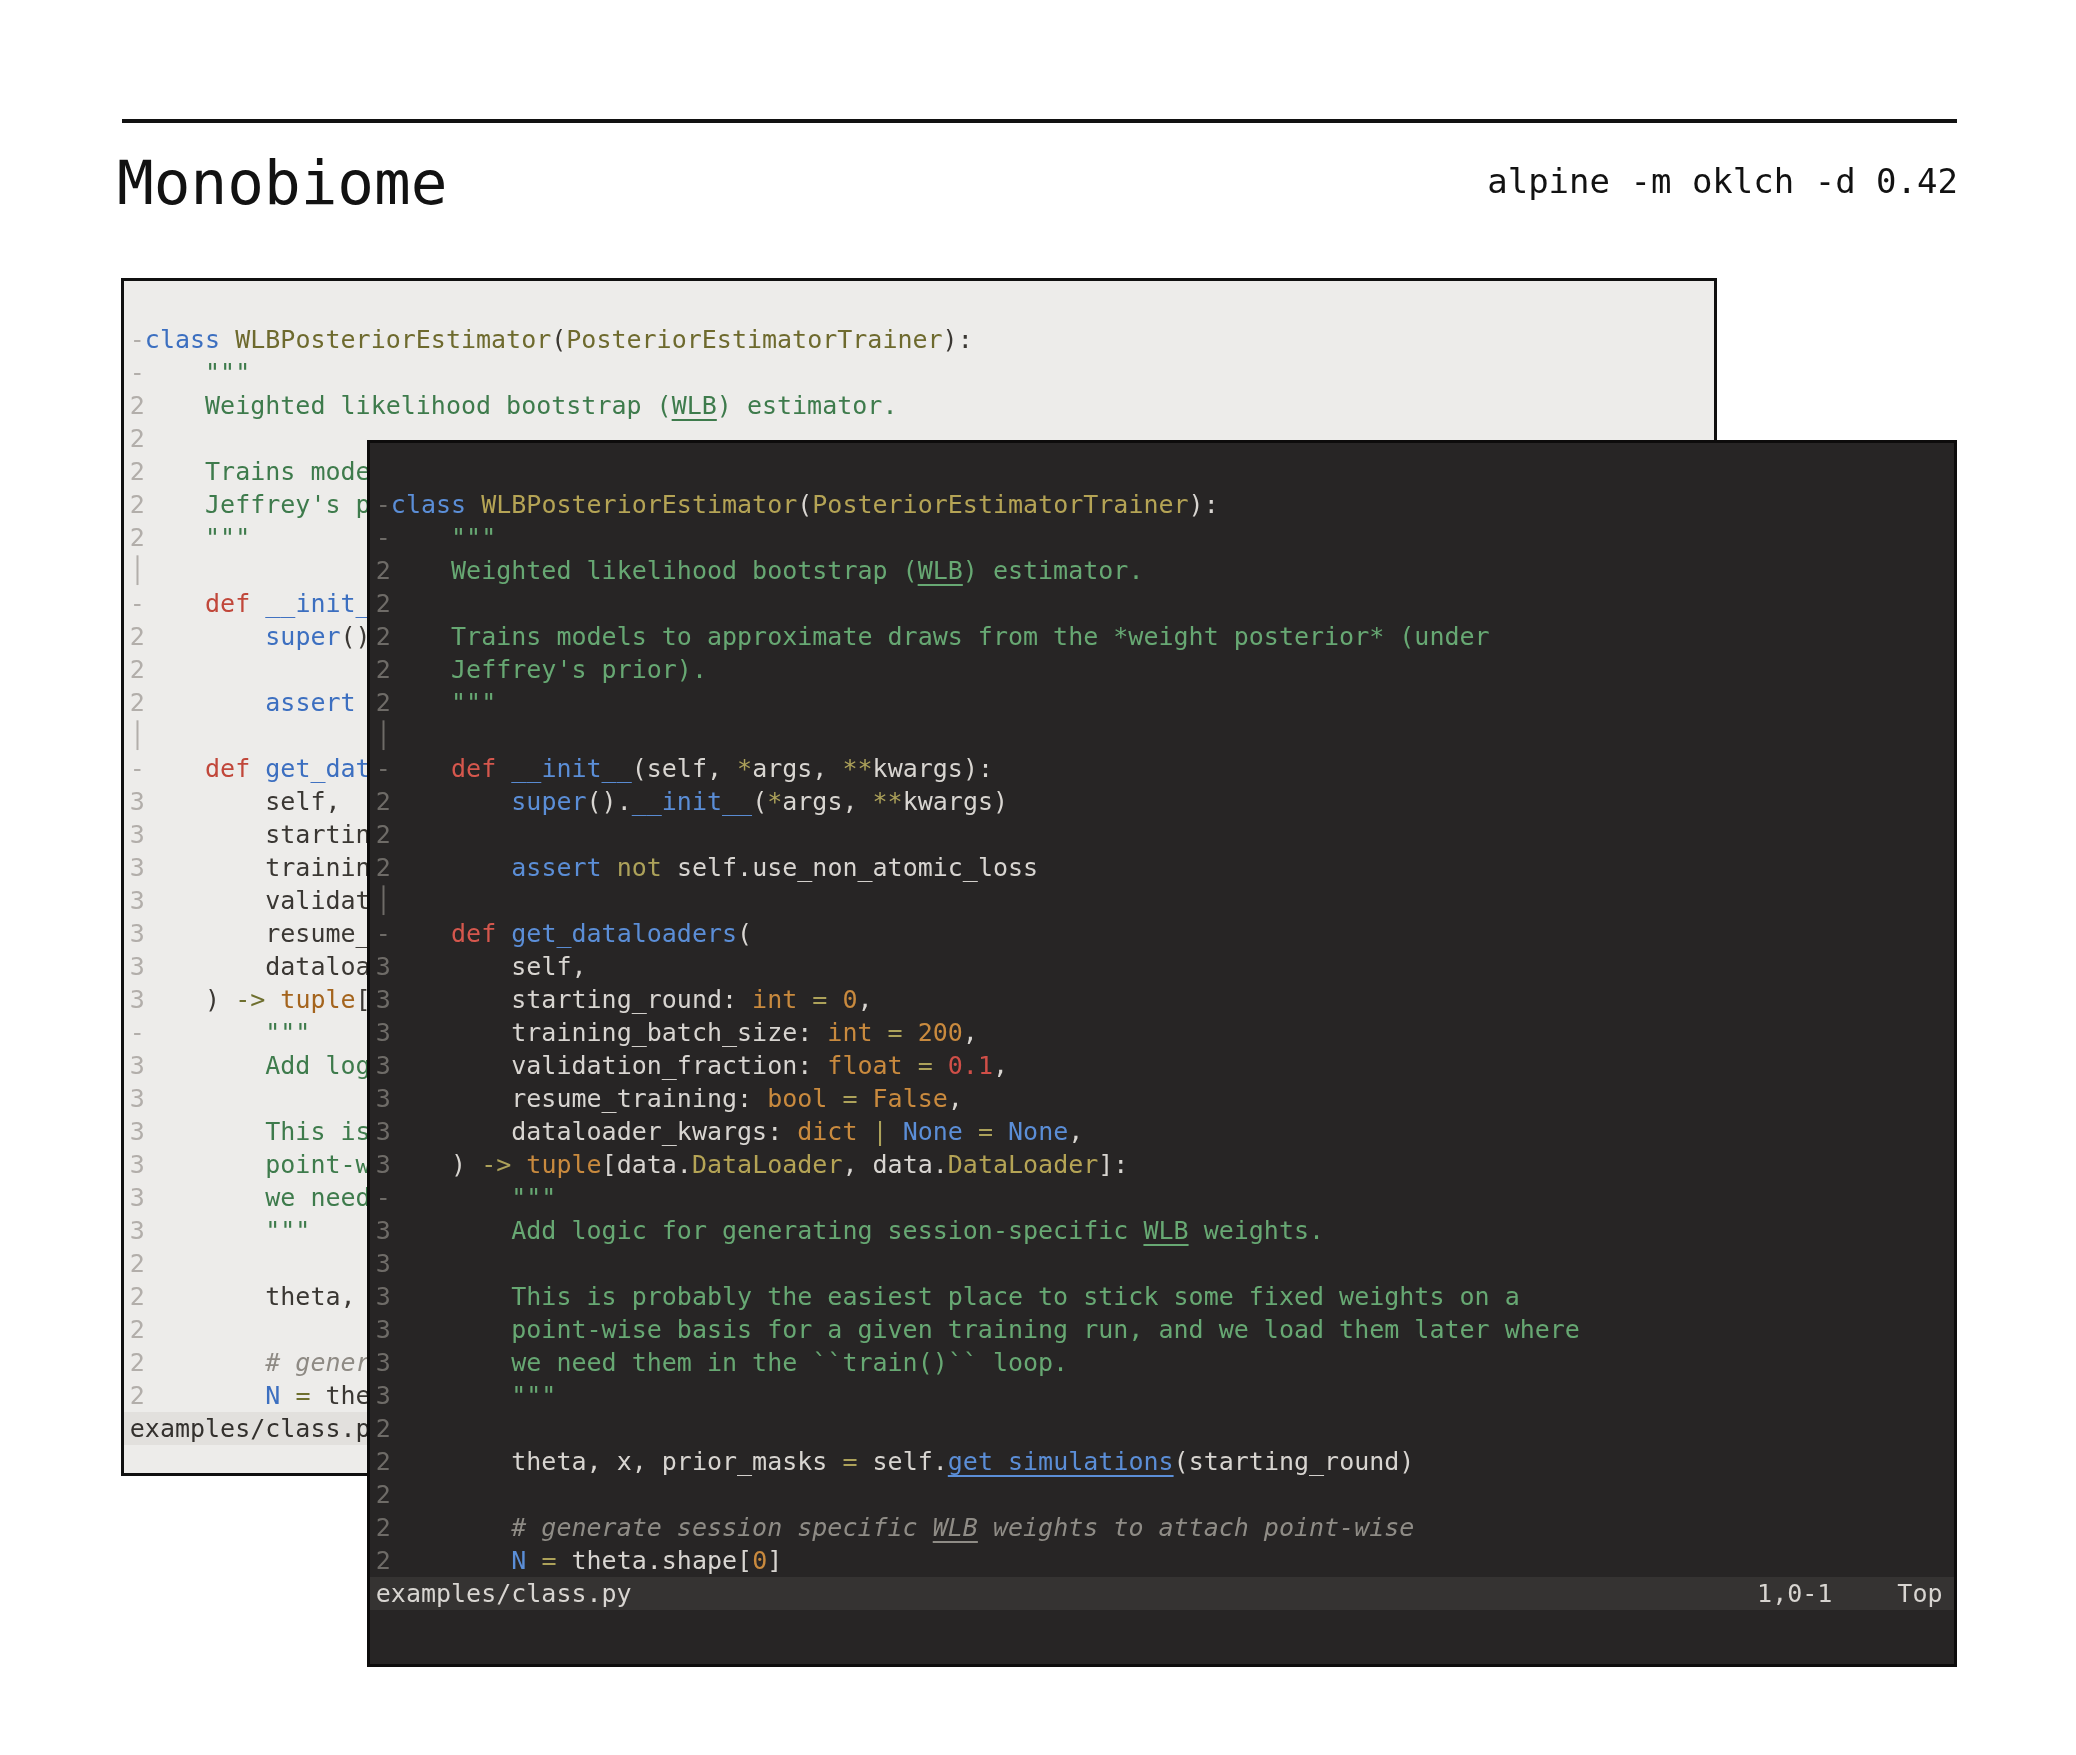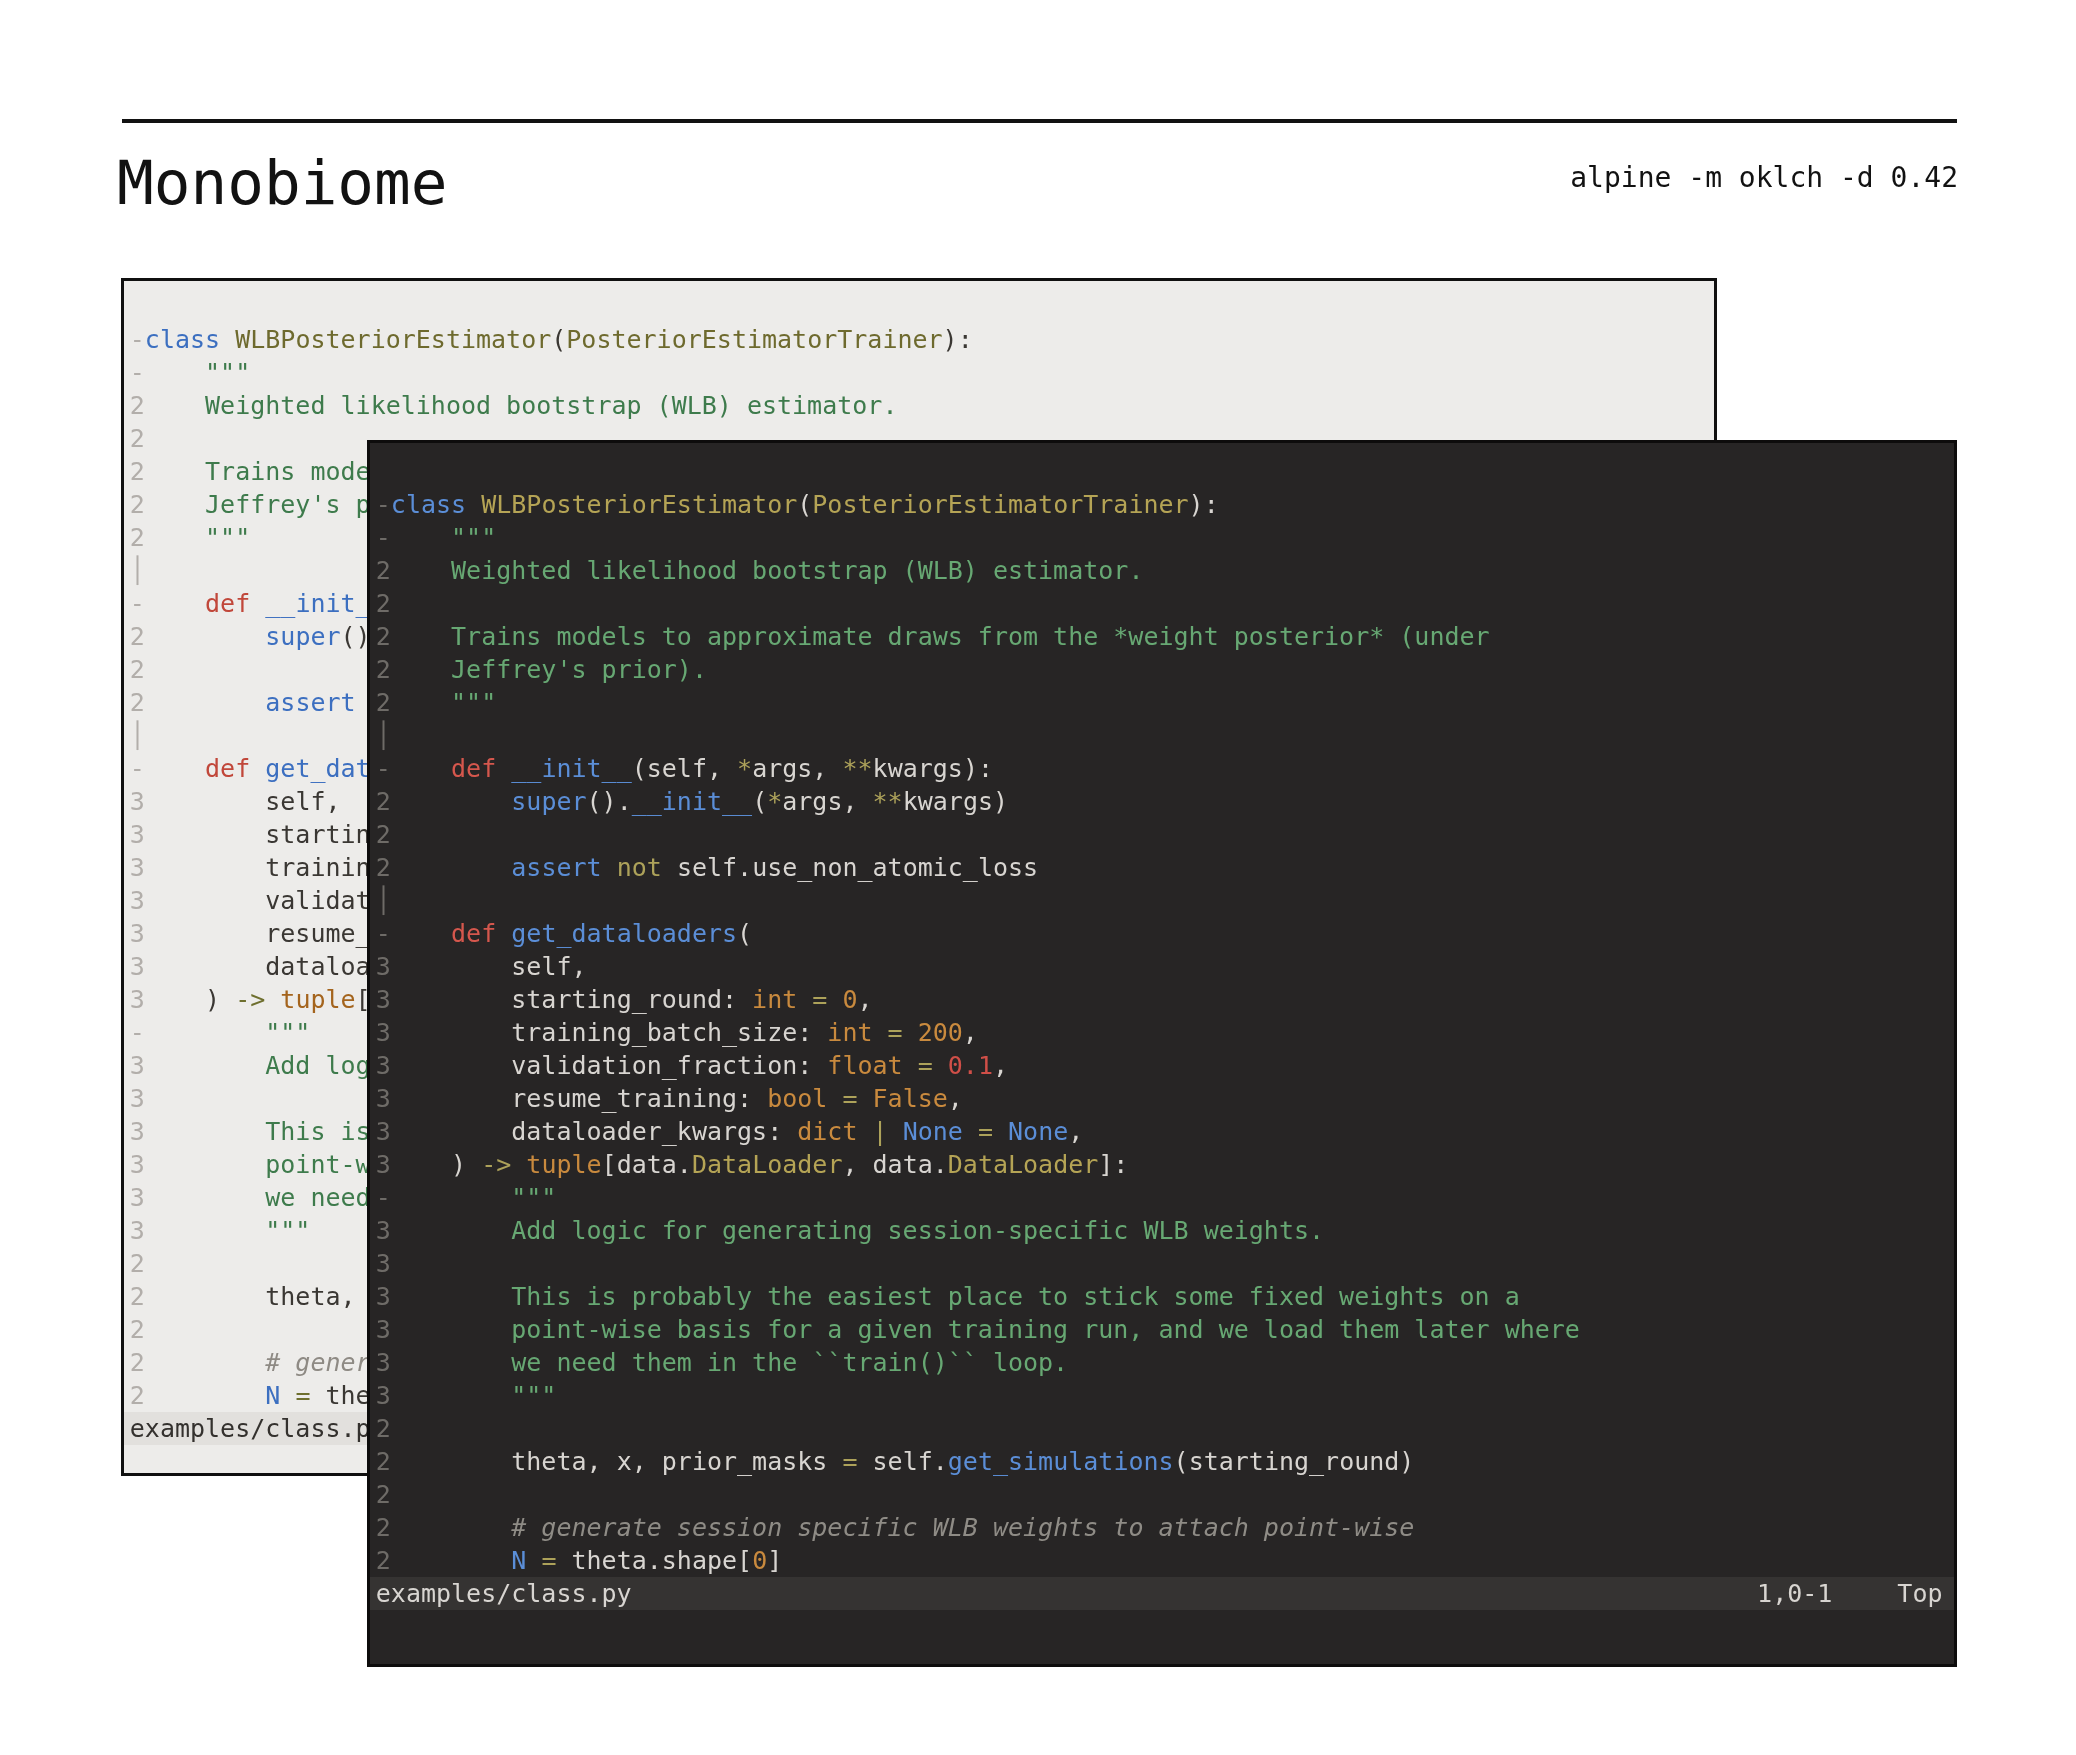--- a/index.html
+++ b/index.html
@@ -3,21 +3,21 @@
 <meta charset="utf-8">
 <style>
   html,body{margin:0;padding:0}
   body{
     width:2077px;height:1756px;position:relative;background:#ffffff;
     font-family:"DejaVu Sans Mono",monospace;overflow:hidden;
     font-variant-ligatures:none;
   }
   .rule{position:absolute;left:122px;top:119px;width:1835px;height:3.8px;background:#121212}
   .title{position:absolute;left:117px;top:152px;font-size:61px;line-height:1;color:#121212;white-space:pre}
-  .params{position:absolute;right:119px;top:164px;font-size:28px;line-height:1;color:#121212;white-space:pre}
+  .params{position:absolute;right:119px;top:164px;font-size:34px;line-height:1;color:#121212;white-space:pre}
 
   .win{
     position:absolute;box-sizing:border-box;overflow:hidden;
     background:var(--bg);border:3.2px solid var(--border);color:var(--fg);
   }
   #win-light{left:121px;top:278px;width:1596px;height:1198px}
   #win-dark{left:367px;top:440px;width:1590px;height:1227px;z-index:2}
 
   .code{
     font-size:25px;line-height:33px;white-space:pre;
@@ -31,20 +31,21 @@
   .tk-i{color:var(--fg);}
   .tk-b,.tk-bu{color:var(--blue)}
   .tk-d{color:var(--red)}
   .tk-c{color:var(--classname)}
   .tk-o{color:var(--olive)}
   .tk-s,.tk-su{color:var(--green)}
   .tk-t,.tk-n{color:var(--orange)}
   .tk-nf{color:var(--float-num)}
   .tk-m,.tk-mu{color:var(--comment);font-style:italic}
   .tk-su,.tk-bu,.tk-mu{
+    text-decoration:underline;
     text-decoration-thickness:1.9px;
     text-underline-offset:4.5px;
   }
 
   .statusbar{
     height:33px;display:flex;align-items:center;justify-content:space-between;
     background:var(--status-bg);color:var(--status-fg);
     font-size:25px;line-height:33px;white-space:pre;
     padding:0 11.5px 0 5.8px;
   }

